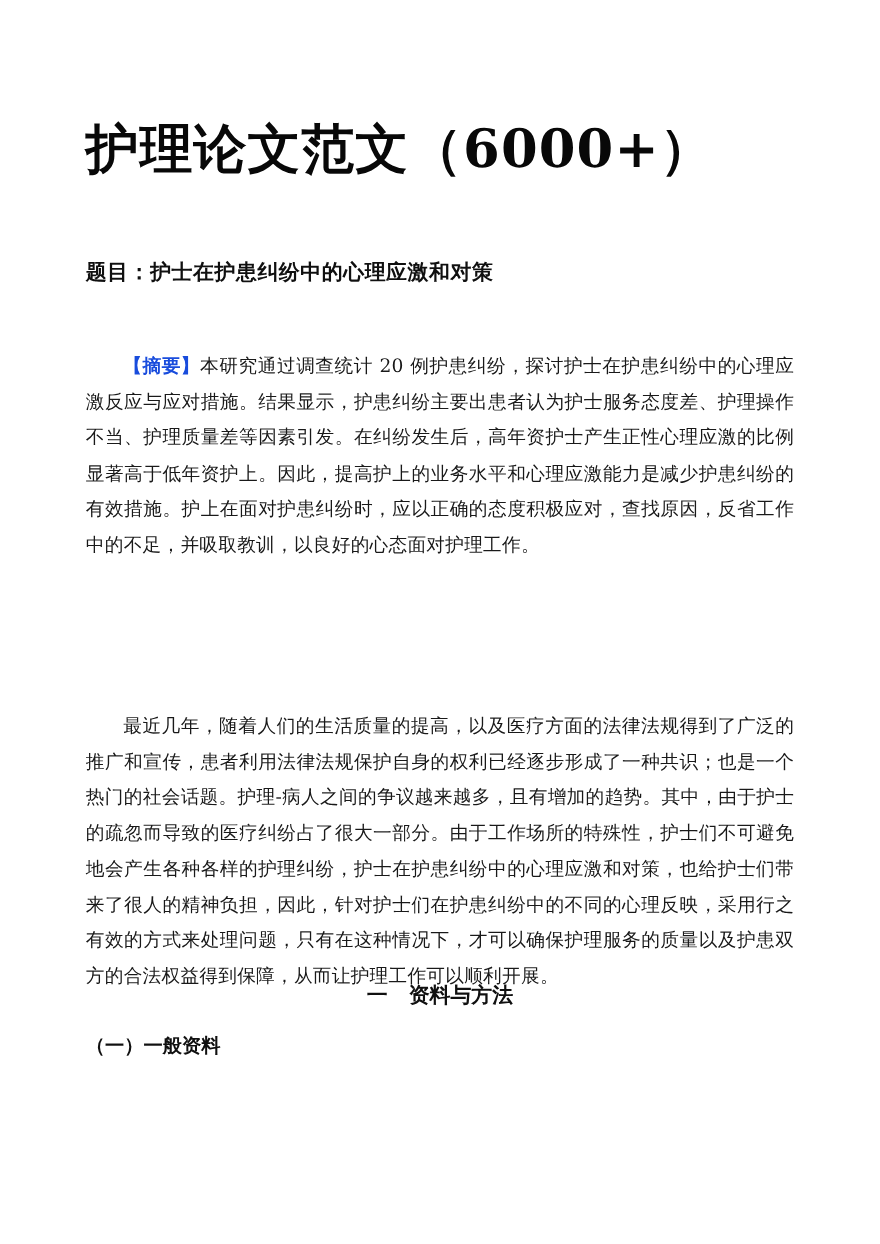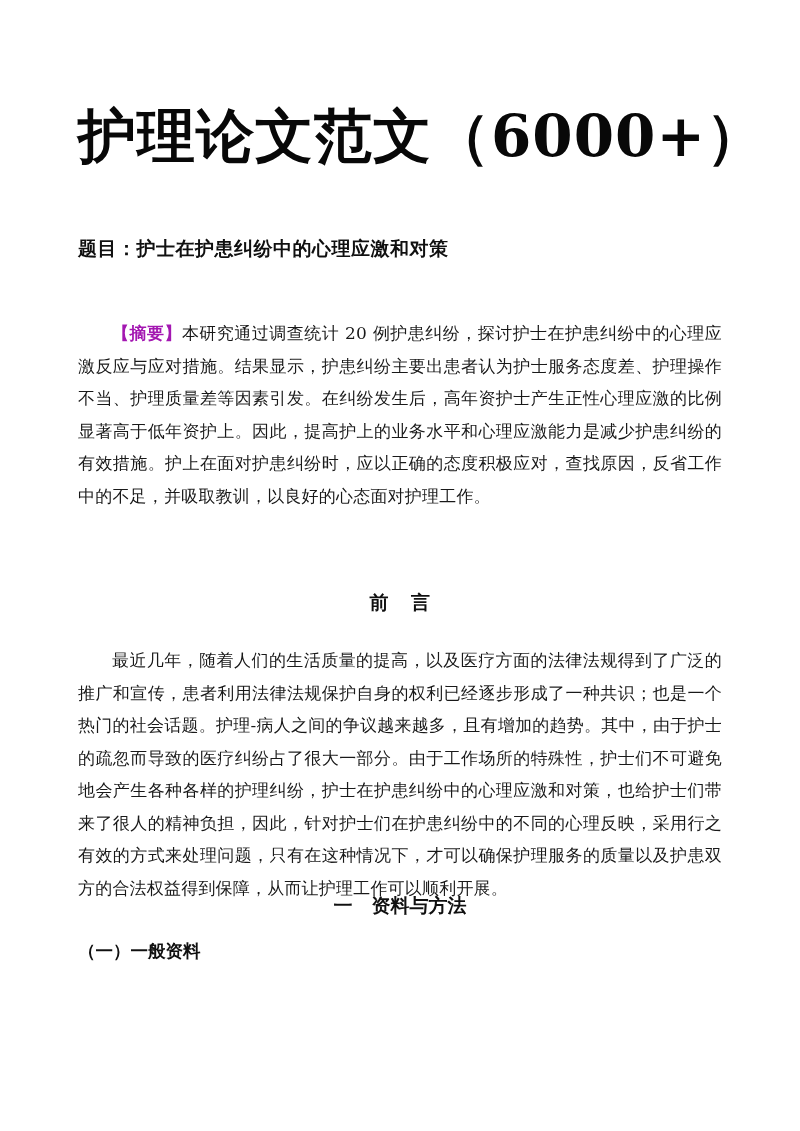--- a/index.html
+++ b/index.html
@@ -27,24 +27,23 @@
   
   .col {
     position: absolute;
     left: 78px;
     width: 644px;
   }
 
   
   .doc-title {
     top: 92px;
-    text-align: center;
     font-family: "DejaVu Serif", "Liberation Serif", serif;
     font-weight: 700;
-    font-size: 58px;
+    font-size: 48px;
     line-height: 88px;
     letter-spacing: 1px;
     color: #0d0d0d;
     white-space: nowrap;
   }
 
   
   .doc-subtitle {
     top: 233px;
     text-align: left;
@@ -62,21 +61,21 @@
     line-height: 32.5px;
     text-align: justify;
     text-justify: inter-ideograph;
     letter-spacing: 0.2px;
     color: #1d1d1d;
   }
   .indent2 { text-indent: 2em; }
 
   .lead-tag {
     font-weight: 700;
-    color: #a21caf;
+    color: #1d4ed8;
   }
 
   
   .abstract-block { top: 300px; }
   .keywords-block { top: 498px; }
   .keywords-block .body-para { text-indent: 2em; }
 
   
   .sec-heading {
     text-align: center;
@@ -123,21 +122,20 @@
 
   <div class="col doc-title">护理论文范文（6000+）</div>
 
   <div class="col doc-subtitle">题目：护士在护患纠纷中的心理应激和对策</div>
 
   <div class="col abstract-block">
     <p class="body-para indent2"><span class="lead-tag">【摘要】</span><span>本研究通过调查统计 20 例护患纠纷，探讨护士在护患纠纷中的心理应激反应与应对措施。结果显示，护患纠纷主要出患者认为护士服务态度差、护理操作不当、护理质量差等因素引发。在纠纷发生后，高年资护士产生正性心理应激的比例显著高于低年资护上。因此，提高护上的业务水平和心理应激能力是减少护患纠纷的有效措施。护上在面对护患纠纷时，应以正确的态度积极应对，查找原因，反省工作中的不足，并吸取教训，以良好的心态面对护理工作。</span></p>
   </div>
 
 
-  <div class="col sec-heading heading-preface"><span>前</span><span class="wide-gap"></span><span>言</span></div>
 
   <div class="col preface-block">
     <p class="body-para indent2">最近几年，随着人们的生活质量的提高，以及医疗方面的法律法规得到了广泛的推广和宣传，患者利用法律法规保护自身的权利已经逐步形成了一种共识；也是一个热门的社会话题。护理-病人之间的争议越来越多，且有增加的趋势。其中，由于护士的疏忽而导致的医疗纠纷占了很大一部分。由于工作场所的特殊性，护士们不可避免地会产生各种各样的护理纠纷，护士在护患纠纷中的心理应激和对策，也给护士们带来了很人的精神负担，因此，针对护士们在护患纠纷中的不同的心理反映，采用行之有效的方式来处理问题，只有在这种情况下，才可以确保护理服务的质量以及护患双方的合法权益得到保障，从而让护理工作可以顺利开展。</p>
   </div>
 
   <div class="col sub-heading">（一）一般资料</div>
 
   <div class="col sec-heading heading-section1">一　资料与方法</div>
 
 

